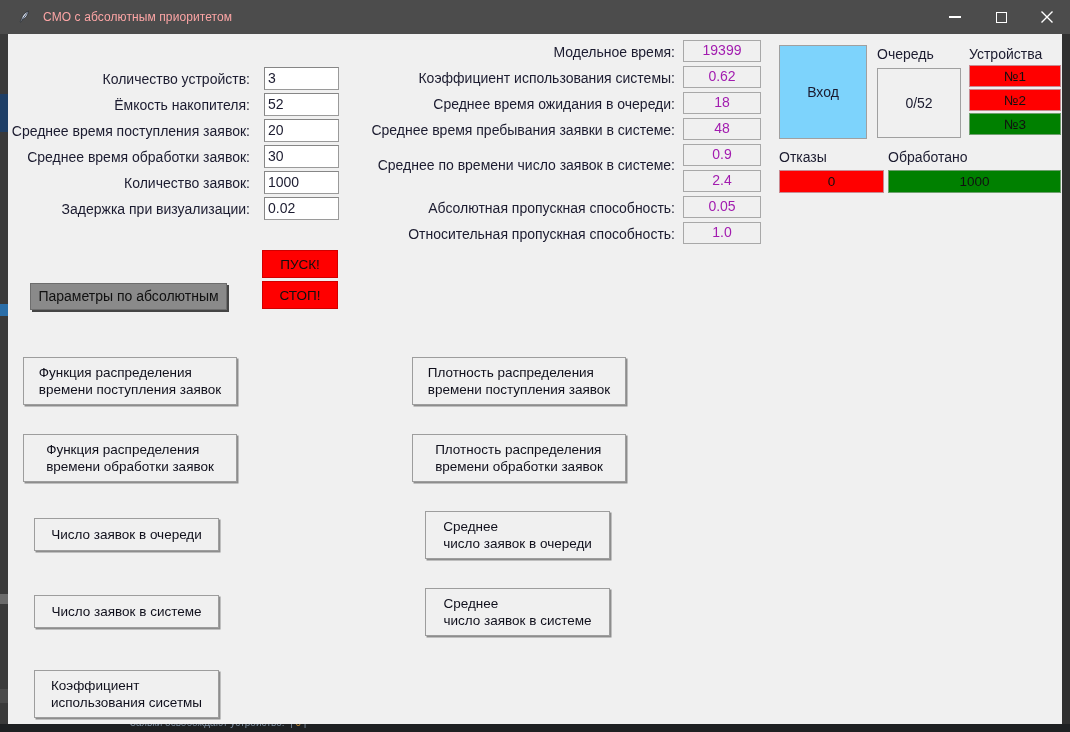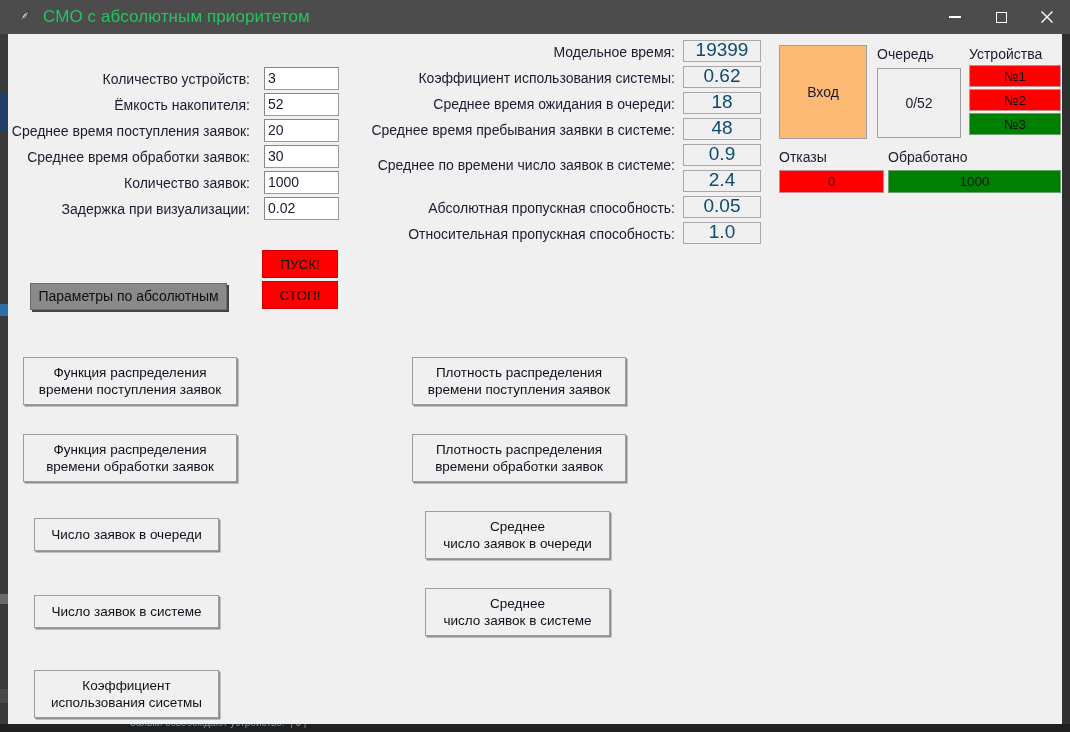--- a/index.html
+++ b/index.html
@@ -19,21 +19,21 @@
     position: absolute; left: 0; top: 0; width: 1070px; height: 34px;
     background: #4c4c4c;
     display: flex; align-items: center;
   }
   .tb-icon {
     width: 16px; height: 16px; margin-left: 17px; margin-right: 10px;
     position: relative; flex: none;
   }
   .tb-icon svg { display: block; }
   .tb-title {
-    color: #22c55e; font-size: 17px; letter-spacing: .1px;
+    color: #fca5a5; font-size: 12px; letter-spacing: .1px;
     white-space: nowrap;
   }
   .tb-spacer { flex: 1 1 auto; }
   .tb-btn {
     width: 46px; height: 34px; display: flex; align-items: center;
     justify-content: center; flex: none;
   }
   .gl-min { display: block; width: 12px; height: 1.6px; background: #fff; }
   .gl-max { display: block; width: 11px; height: 11px; border: 1.6px solid #fff; }
 
@@ -72,45 +72,45 @@
   .lbl.c { text-align: left; }
   .entry {
     position: absolute; background: #ffffff;
     border: 1px solid #9a9a9a; border-top-color: #868686; border-left-color: #868686;
     font-size: 14px; color: #1b1b2f; padding: 1px 3px;
     line-height: 18px; white-space: nowrap; overflow: hidden;
   }
   .ro {
     position: absolute; background: #f0f0f0;
     border: 1px solid #a8a8a8;
-    font-size: 19px; color: #0c4a6e; text-align: center;
+    font-size: 14px; color: #a21caf; text-align: center;
     line-height: 18px; white-space: nowrap; overflow: hidden;
   }
 
   
   .btn {
     position: absolute; background: #f0f0f0;
     border: 1px solid #9d9d9d;
     box-shadow: 1.5px 1.5px 0 #8d8d8d;
     font-size: 13.5px; color: #10101c; line-height: 17px;
     display: flex; align-items: center; justify-content: center;
-    text-align: center; cursor: default; white-space: pre-line;
+    cursor: default; white-space: pre-line;
   }
   .btn.gray {
     background: #8a8a8a; color: #101010; font-size: 14px;
     border: 1px solid #6d6d6d; box-shadow: 2px 2px 0 #454545;
   }
   .btn.red {
     background: #ff0000; color: #101010; font-size: 13.5px;
     border: 1px solid #d00000; box-shadow: none;
   }
 
   
   .vizbox {
-    position: absolute; background: #fdba74; border: 1px solid #a0a0a0;
+    position: absolute; background: #7dd3fc; border: 1px solid #a0a0a0;
     display: flex; align-items: center; justify-content: center;
     font-size: 14px; color: #1b1b2f;
   }
   .vizbox.gray { background: #f0f0f0; }
   .chip {
     position: absolute; display: flex; align-items: center;
     justify-content: center; font-size: 13.5px; color: #101010;
   }
   .chip.red   { background: #ff0000; border: 1px solid #c98a92; }
   .chip.green { background: #008000; border: 1px solid #6fa06f; }

